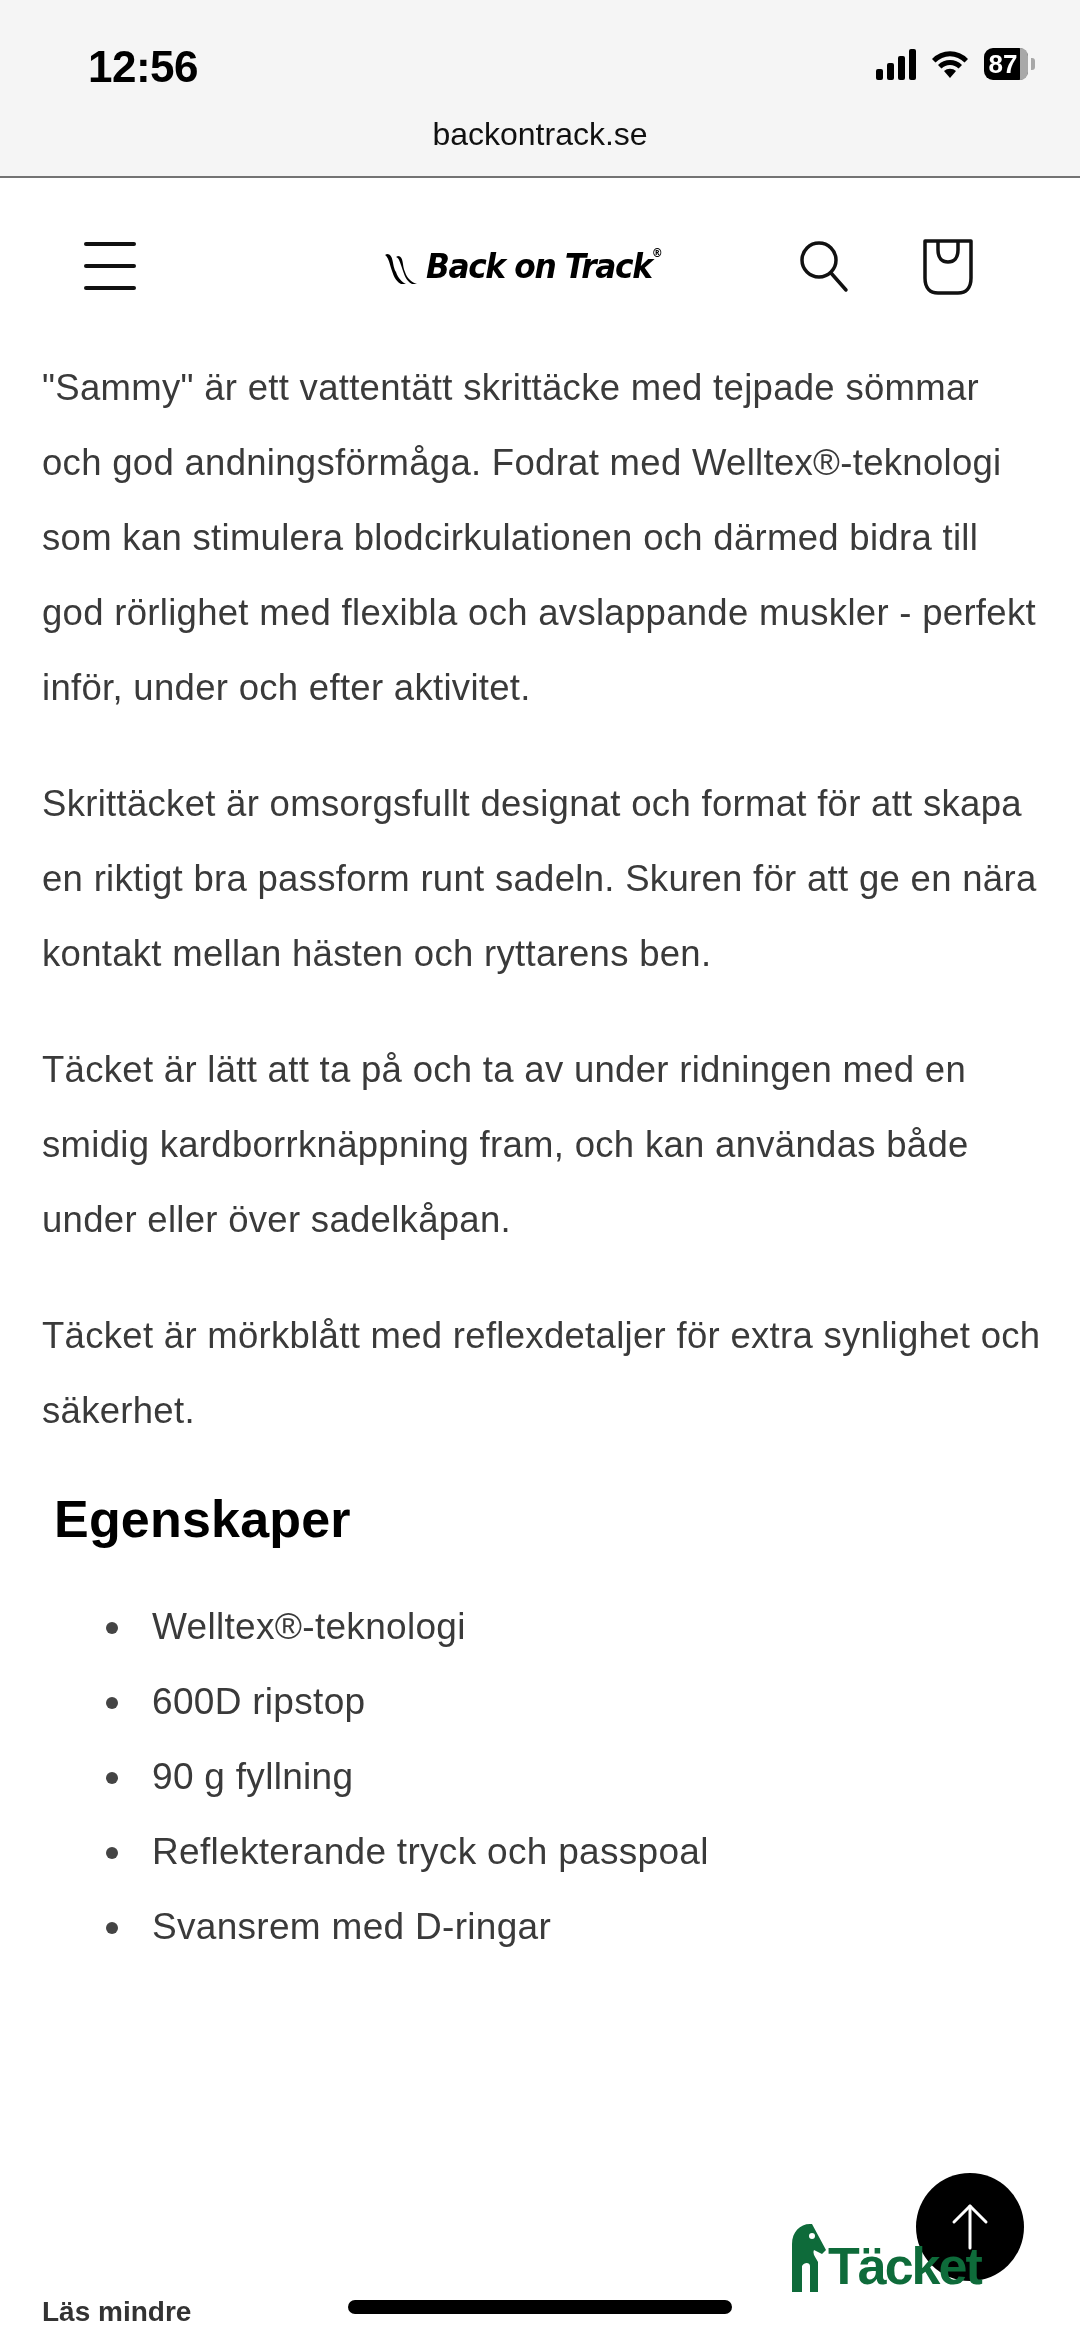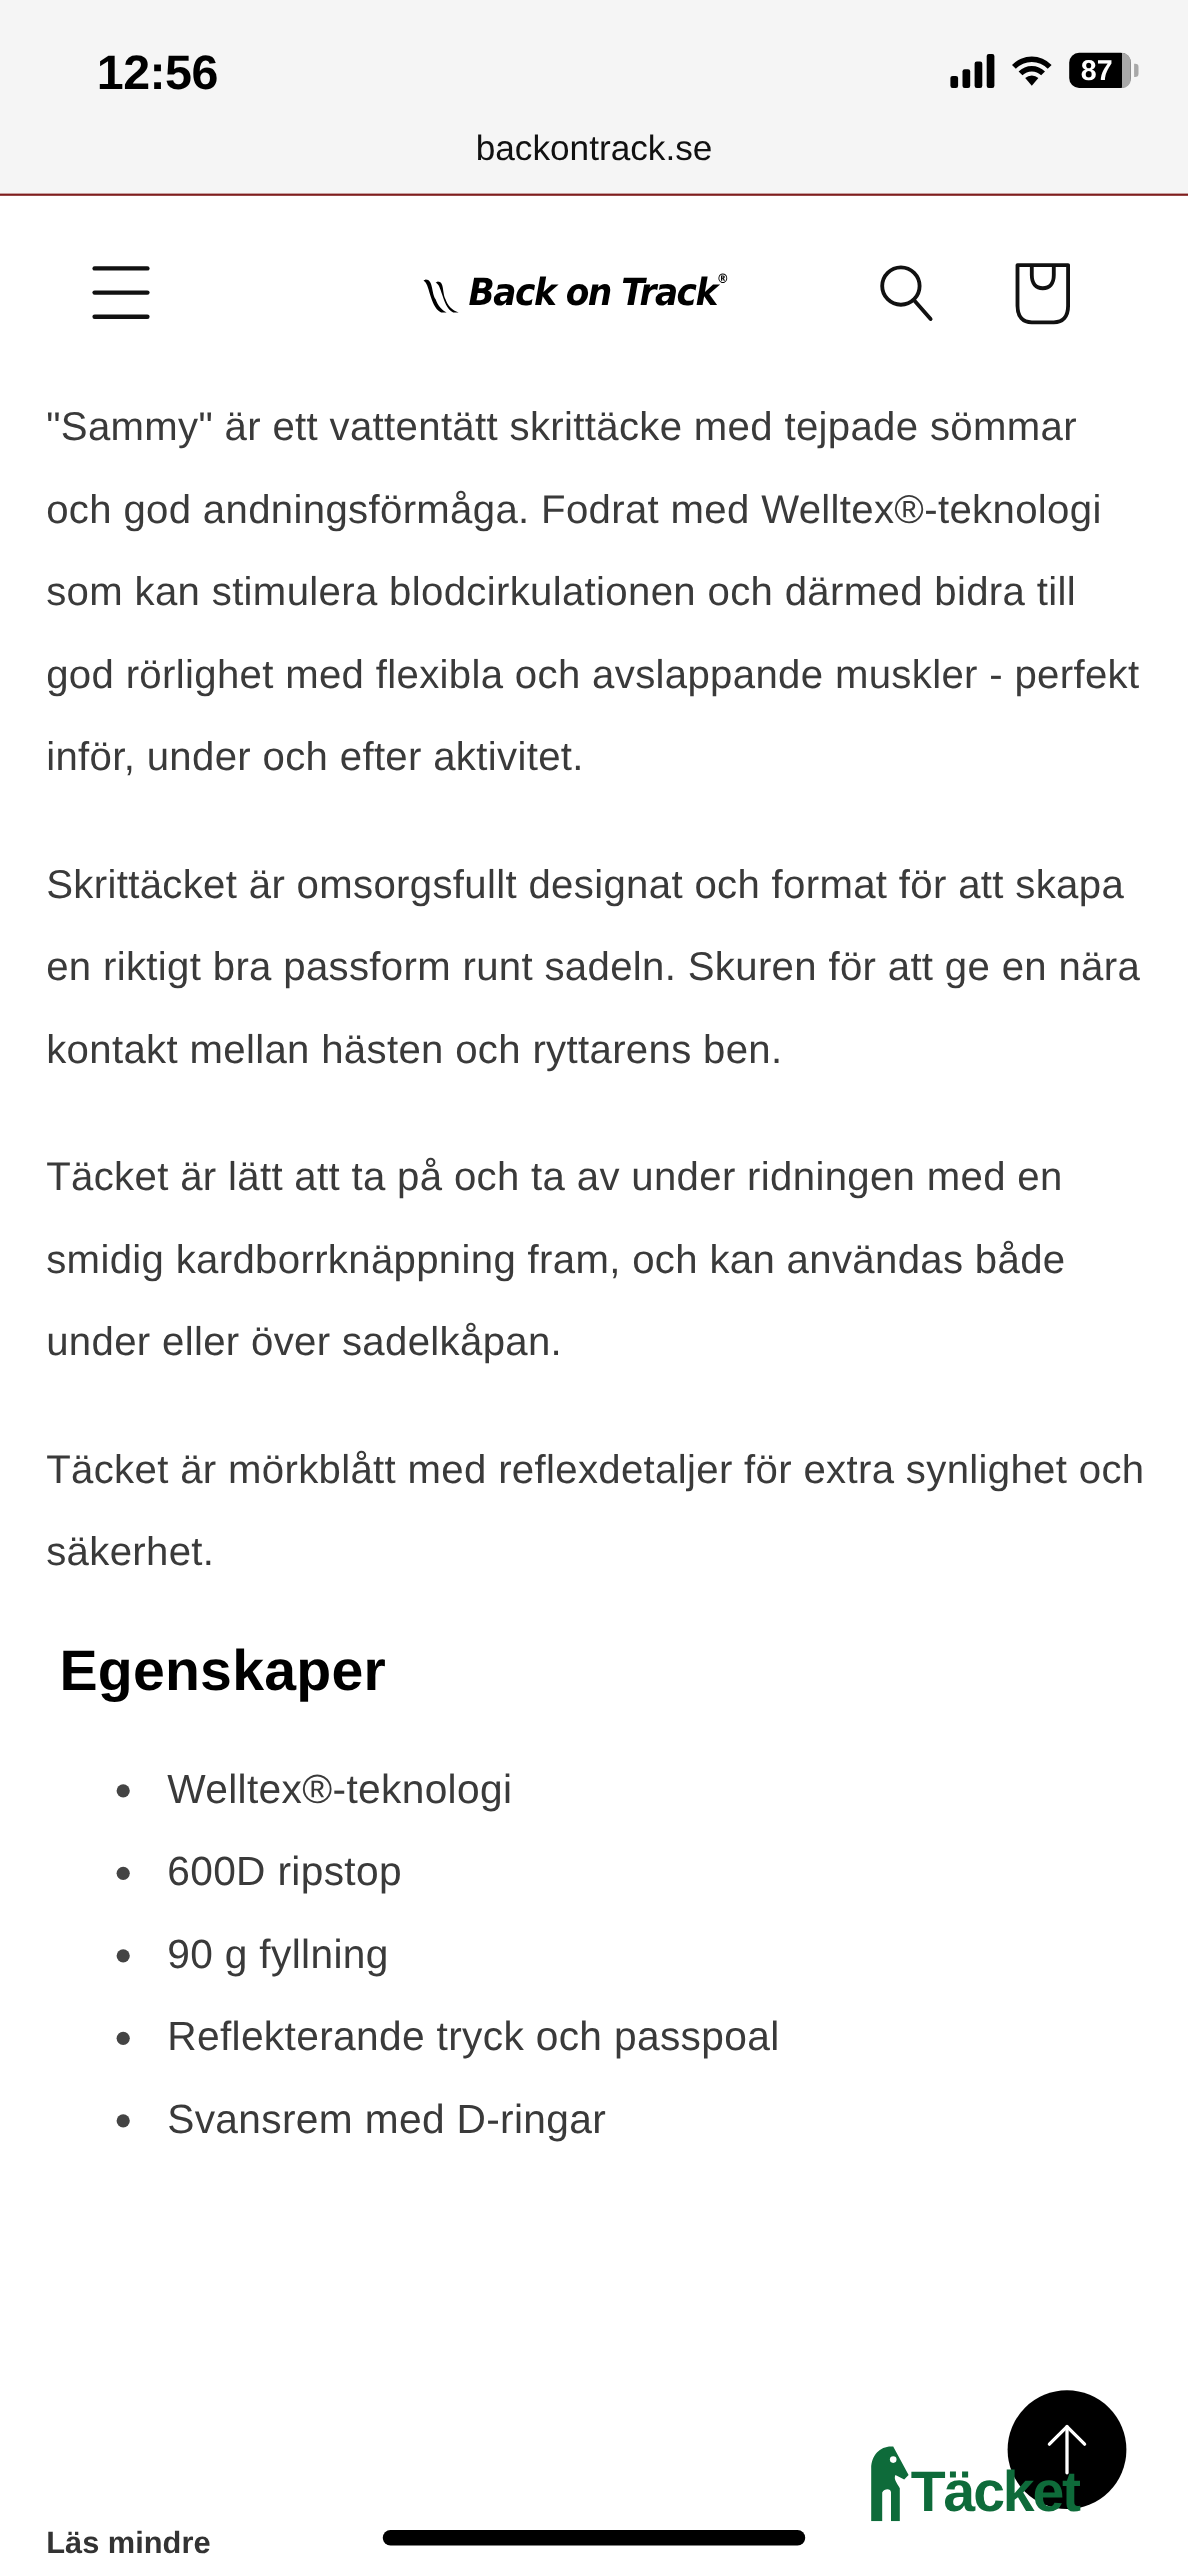--- a/index.html
+++ b/index.html
@@ -2,31 +2,31 @@
 <html><head>
   <meta charset="utf-8">
   <style>
     * { box-sizing: border-box; margin: 0; padding: 0; }
     html, body { width: 1080px; height: 2337px; overflow: hidden; background: #ffffff; }
     body { position: relative; font-family: "Liberation Sans", sans-serif; color: #333333; }
 
     
     .browser-top {
       position: absolute; left: 0; top: 0; width: 1080px; height: 178px;
-      background: #f5f5f5; border-bottom: 2px solid #7f1d1d;
+      background: #f5f5f5; border-bottom: 2px solid #737373;
     }
     .time {
       position: absolute; left: 88px; top: 42px; font-size: 44px; font-weight: 600;
       color: #000; letter-spacing: -0.5px;
     }
     .status-icons { position: absolute; right: 52px; top: 48px; display: flex; align-items: center; gap: 14px; }
     .signal { display: flex; align-items: flex-end; gap: 4px; height: 32px; }
     .signal span { display: block; width: 7px; background: #000; border-radius: 2px; }
     .battery {
-      position: relative; width: 56px; height: 32px; background: #000; border-radius: 9px;
+      position: relative; width: 44px; height: 32px; background: #000; border-radius: 9px;
       color: #fff; font-size: 26px; font-weight: 700; display: flex; align-items: center; justify-content: center;
     }
     .battery::after {
       content: ""; position: absolute; right: -7px; top: 10px; width: 4px; height: 12px;
       background: #a8a8a8; border-radius: 0 3px 3px 0;
     }
     .battery .rest { position: absolute; right: 0; top: 0; width: 8px; height: 32px; background: #a8a8a8; border-radius: 0 9px 9px 0; }
     .battery .pct { position: relative; z-index: 1; margin-right: 6px; }
     .url {
       position: absolute; left: 0; right: 0; top: 116px; text-align: center; font-size: 32px; color: #111;

